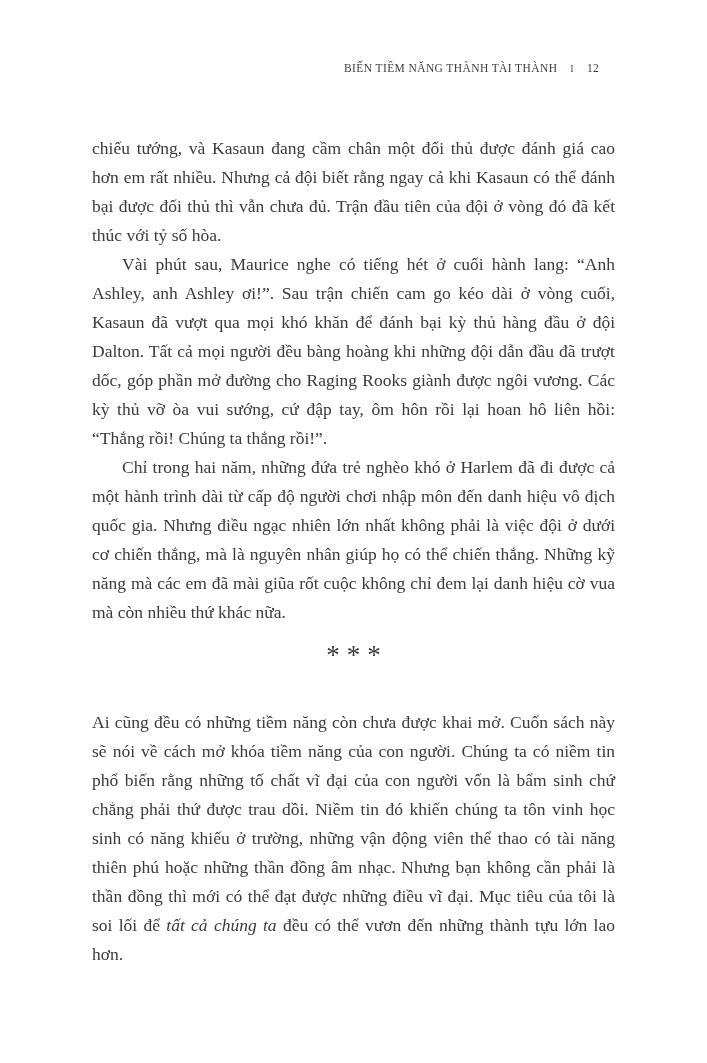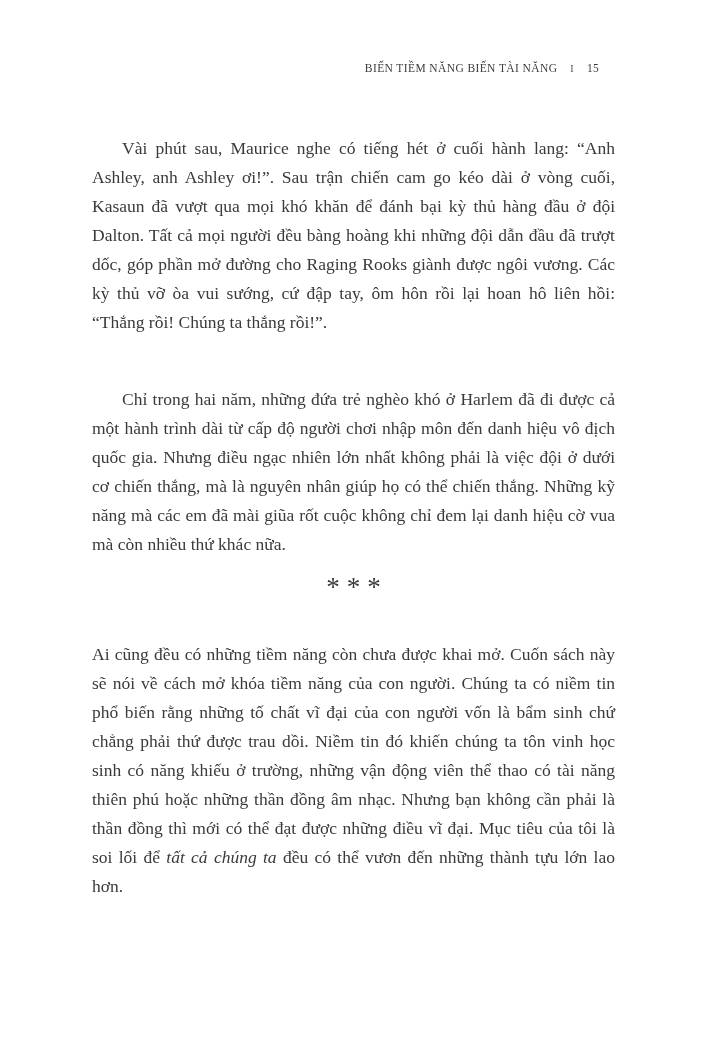--- a/index.html
+++ b/index.html
@@ -47,45 +47,45 @@
     line-height: 29px;
     text-align: justify;
     color: #3a3a3a;
   }
   .para {
     margin: 0;
     padding: 0;
   }
   .para.indent {
     text-indent: 30px;
-    margin-top: 48px;
   }
   .asterisk-separator {
     text-align: center;
     font-size: 27px;
     letter-spacing: 7px;
     padding-left: 7px; 
     margin: 14px 0 38px 0;
     color: #3a3a3a;
     line-height: 29px;
   }
   em {
   }
 </style>
 </head>
 <body>
 
 <div class="page">
 
   <div class="header">
-    <span class="running-title">BIẾN TIỀM NĂNG BIẾN TÀI NĂNG</span><span class="sep">I</span><span class="page-num">15</span>
+    <span class="running-title">BIẾN TIỀM NĂNG THÀNH TÀI THÀNH</span><span class="sep">I</span><span class="page-num">12</span>
   </div>
 
   <div class="body-text">
 
+    <p class="para">chiếu tướng, và Kasaun đang cầm chân một đối thủ được đánh giá cao hơn em rất nhiều. Nhưng cả đội biết rằng ngay cả khi Kasaun có thể đánh bại được đối thủ thì vẫn chưa đủ. Trận đầu tiên của đội ở vòng đó đã kết thúc với tỷ số hòa.</p>
 
     <p class="para indent">Vài phút sau, Maurice nghe có tiếng hét ở cuối hành lang: “Anh Ashley, anh Ashley ơi!”. Sau trận chiến cam go kéo dài ở vòng cuối, Kasaun đã vượt qua mọi khó khăn để đánh bại kỳ thủ hàng đầu ở đội Dalton. Tất cả mọi người đều bàng hoàng khi những đội dẫn đầu đã trượt dốc, góp phần mở đường cho Raging Rooks giành được ngôi vương. Các kỳ thủ vỡ òa vui sướng, cứ đập tay, ôm hôn rồi lại hoan hô liên hồi: “Thắng rồi! Chúng ta thắng rồi!”.</p>
 
     <p class="para indent">Chỉ trong hai năm, những đứa trẻ nghèo khó ở Harlem đã đi được cả một hành trình dài từ cấp độ người chơi nhập môn đến danh hiệu vô địch quốc gia. Nhưng điều ngạc nhiên lớn nhất không phải là việc đội ở dưới cơ chiến thắng, mà là nguyên nhân giúp họ có thể chiến thắng. Những kỹ năng mà các em đã mài giũa rốt cuộc không chỉ đem lại danh hiệu cờ vua mà còn nhiều thứ khác nữa.</p>
 
     <div class="asterisk-separator">***</div>
 
     <p class="para"><span>Ai cũng đều có những tiềm năng còn chưa được khai mở. Cuốn sách này sẽ nói về cách mở khóa tiềm năng của con người. Chúng ta có niềm tin phổ biến rằng những tố chất vĩ đại của con người vốn là bẩm sinh chứ chẳng phải thứ được trau dồi. Niềm tin đó khiến chúng ta tôn vinh học sinh có năng khiếu ở trường, những vận động viên thể thao có tài năng thiên phú hoặc những thần đồng âm nhạc. Nhưng bạn không cần phải là thần đồng thì mới có thể đạt được những điều vĩ đại. Mục tiêu của tôi là soi lối để </span><em>tất cả chúng ta</em><span> đều có thể vươn đến những thành tựu lớn lao hơn.</span></p>
 
   </div>

